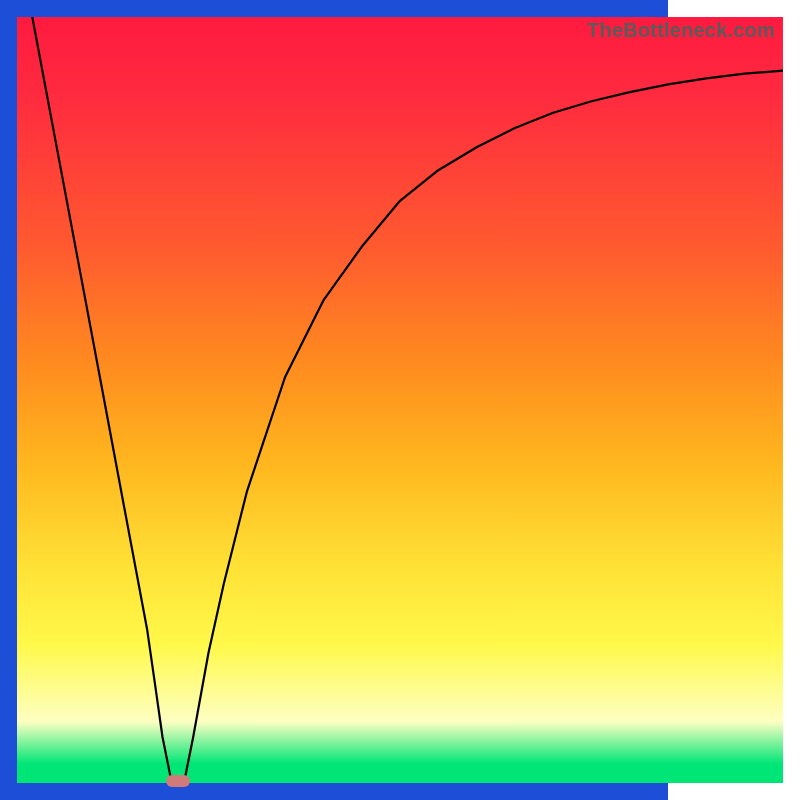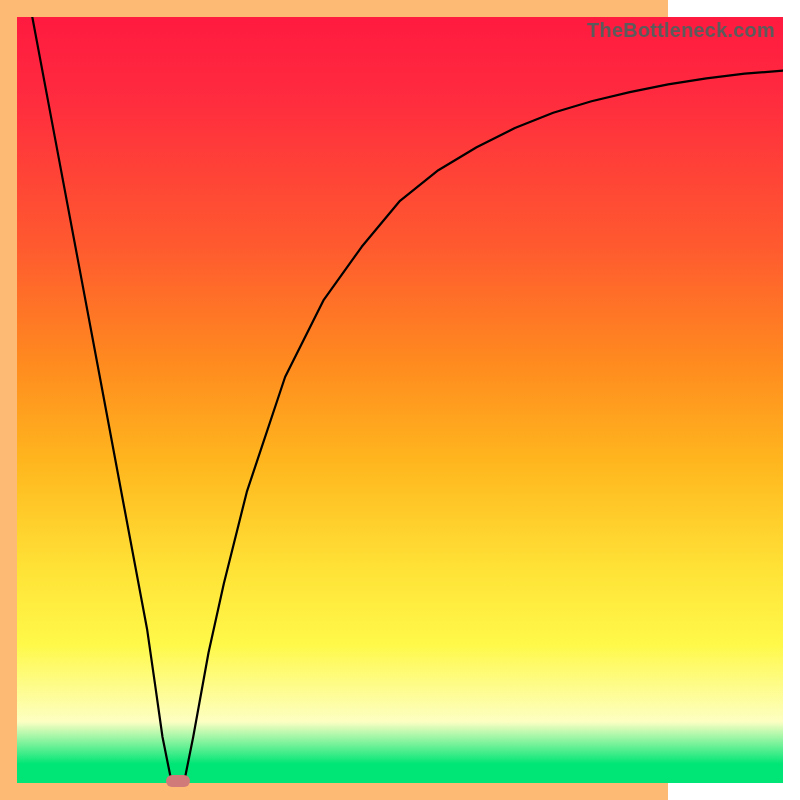--- a/index.html
+++ b/index.html
@@ -7,21 +7,21 @@
     padding: 0;
     width: 800px;
     height: 800px;
     overflow: hidden;
     font-family: Arial, Helvetica, sans-serif;
   }
   .frame {
     position: relative;
     width: 668px;
     height: 800px;
-    background: #fdba74;
+    background: #1d4ed8;
   }
   .plot-area {
     position: absolute;
     left: 17px;
     top: 17px;
     width: 766px;
     height: 766px;
     background: linear-gradient(
       to bottom,
       #ff1a3f 0%,

